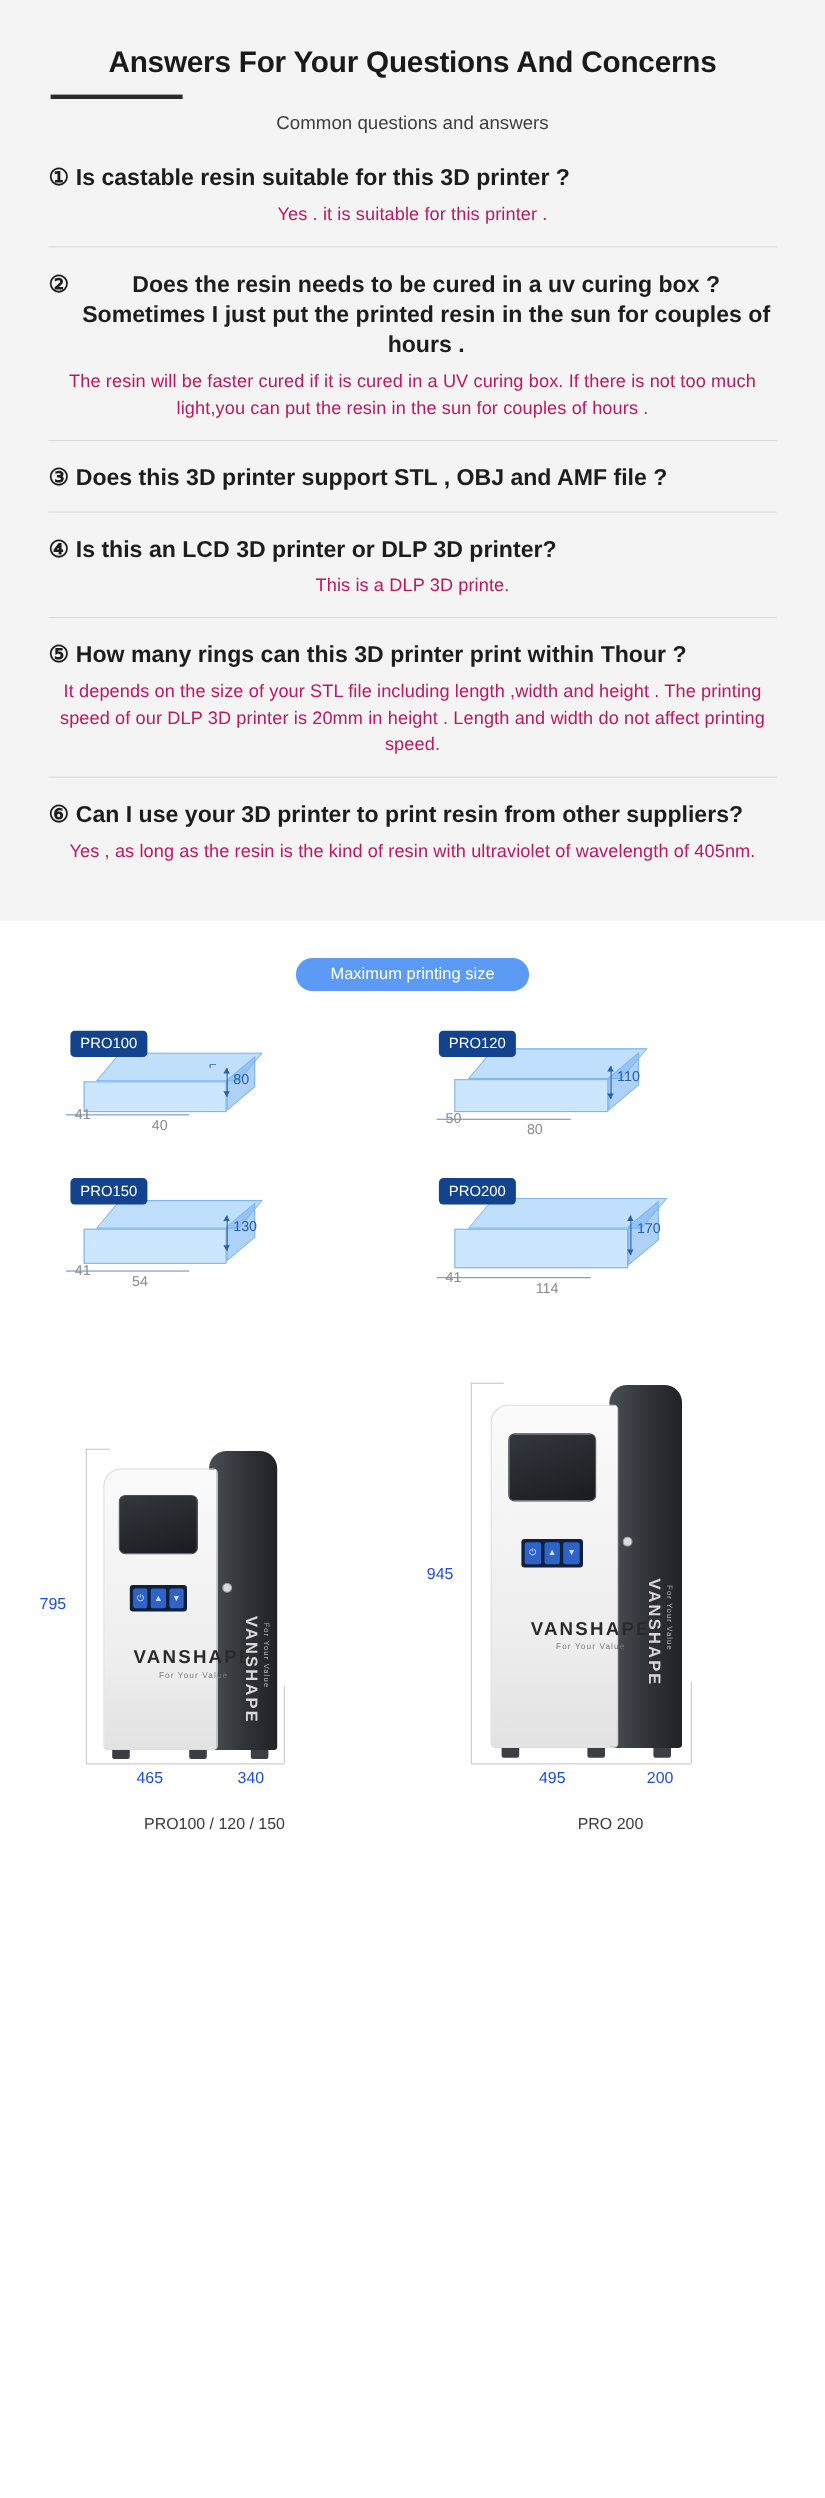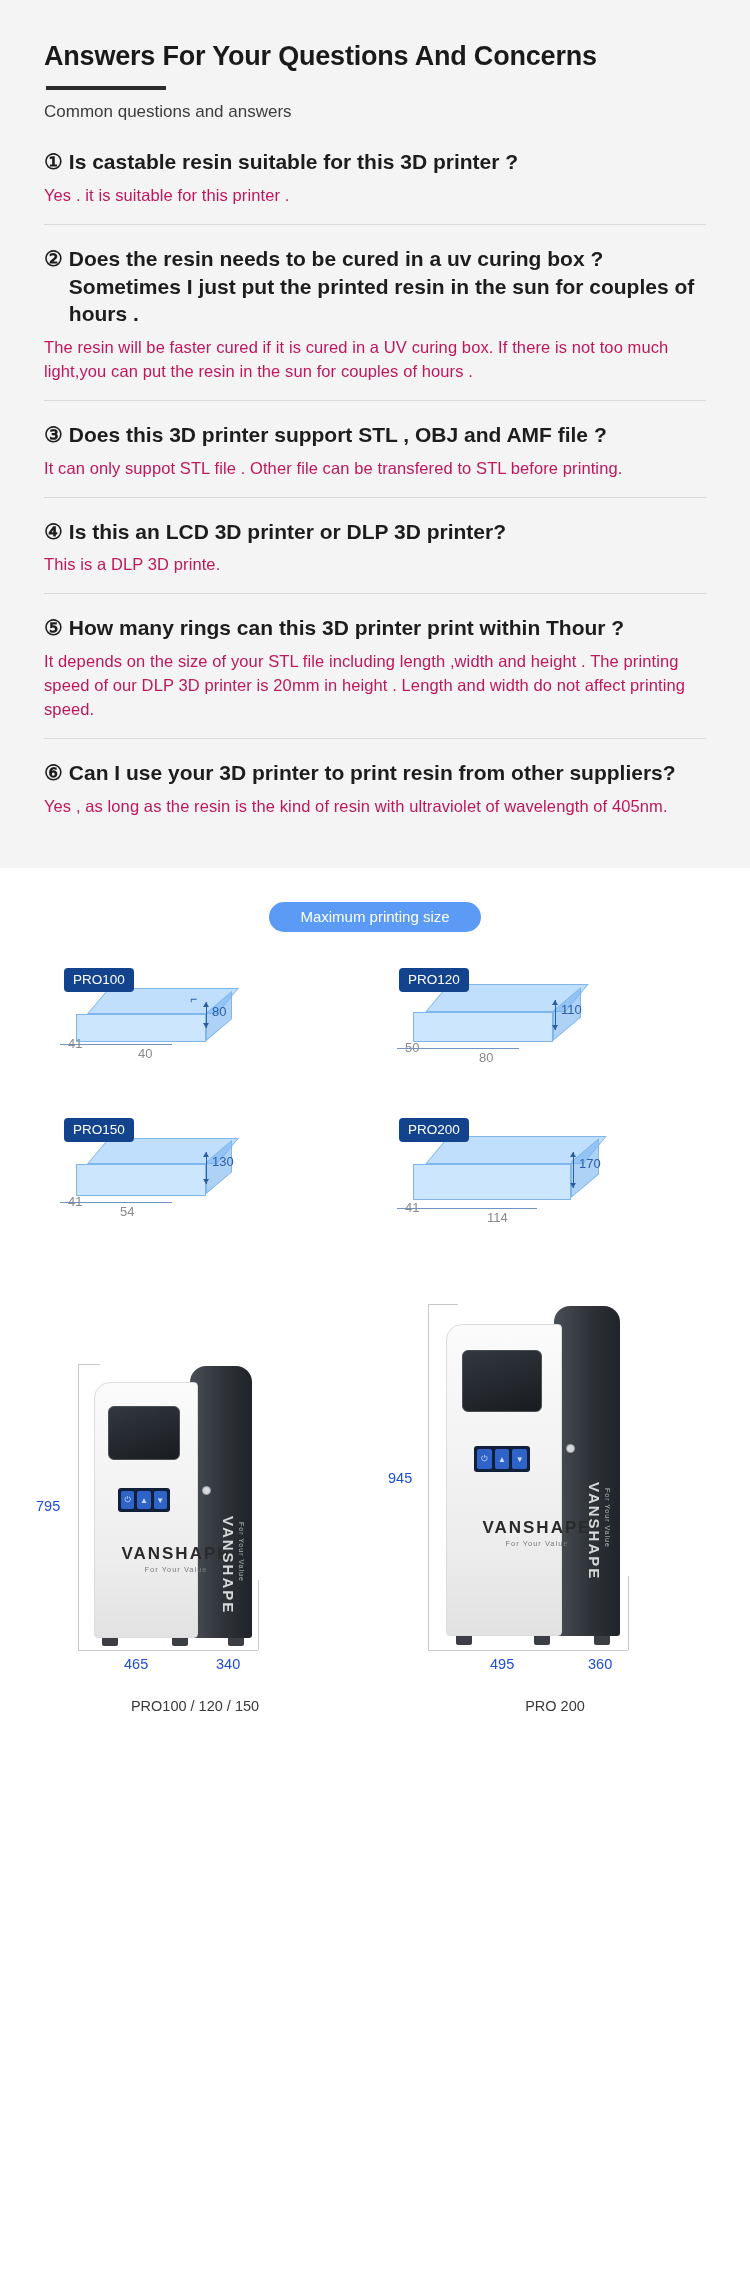--- a/index.html
+++ b/index.html
@@ -7,20 +7,21 @@
     width: 750px;
     background: #ffffff;
     font-family: "Liberation Sans", sans-serif;
   }
   body { width: 750px; min-height: 2271px; position: relative; }
 
   
   .faq-wrap {
     background: #f4f4f4;
     padding: 40px 44px 34px 44px;
+    text-align: center;
   }
   .faq-title {
     font-size: 27px;
     font-weight: bold;
     color: #1a1a1a;
     letter-spacing: -0.2px;
     line-height: 1.2;
   }
   .title-rule {
     width: 120px;
@@ -68,21 +69,21 @@
     background: #5b9bf5;
     color: #ffffff;
     font-size: 15px;
     text-align: center;
     border-radius: 16px;
     padding: 6px 0 7px 0;
   }
   .box-grid {
     display: grid;
     grid-template-columns: 1fr 1fr;
-    row-gap: 16px;
+    row-gap: 0;
     margin-top: 22px;
     padding: 0 40px;
   }
   .box-cell { position: relative; height: 138px; }
 
   .tag {
     position: absolute;
     background: #13438c;
     color: #ffffff;
     font-size: 13.5px;
@@ -271,21 +272,20 @@
       <span>Does the resin needs to be cured in a uv curing box ?Sometimes I just put the printed resin in the sun for couples of hours .</span>
     </div>
     <div class="faq-a">The resin will be faster cured if it is cured in a UV curing box. If there is not too much light,you can put the resin in the sun for couples of hours .</div>
   </div>
 
   <div class="faq-item">
     <div class="faq-q">
       <span class="faq-num">③</span>
       <span>Does this 3D printer support STL , OBJ and AMF file ?</span>
     </div>
-    <div class="faq-a">It can only suppot STL file . Other file can be transfered to STL before printing.</div>
   </div>
 
   <div class="faq-item">
     <div class="faq-q">
       <span class="faq-num">④</span>
       <span>Is this an LCD 3D printer or DLP 3D printer?</span>
     </div>
     <div class="faq-a">This is a DLP 3D printe.</div>
   </div>
 
@@ -407,21 +407,21 @@
     <div class="printer-caption">PRO100 / 120 / 150</div>
   </div>
 
   <div class="printer-col">
     <div class="guide v" style="left:48px; top:24px; height:346px;"></div>
     <div class="guide h" style="left:48px; top:24px; width:30px;"></div>
     <div class="guide h" style="left:48px; top:370px; width:200px;"></div>
     <div class="guide v" style="left:248px; top:296px; height:74px;"></div>
     <div class="mlabel" style="left:8px; top:190px;">945</div>
     <div class="mlabel" style="left:110px; top:376px;">495</div>
-    <div class="mlabel" style="left:208px; top:376px;">360</div>
+    <div class="mlabel" style="left:208px; top:376px;">200</div>
 
     <div class="printer" style="left:66px; top:26px; width:182px; height:344px;">
       <div class="p-back" style="left:108px; top:0; width:66px; height:330px;"></div>
       <div class="p-front" style="left:0; top:18px; width:116px; height:312px;"></div>
       <div class="p-window" style="left:16px; top:44px; width:80px; height:62px;"></div>
       <div class="p-knob" style="left:120px; top:138px;"></div>
       <div class="p-panel" style="left:28px; top:140px; width:56px; height:26px;">
         <div class="p-key">⏻</div>
         <div class="p-key">▲</div>
         <div class="p-key">▼</div>

